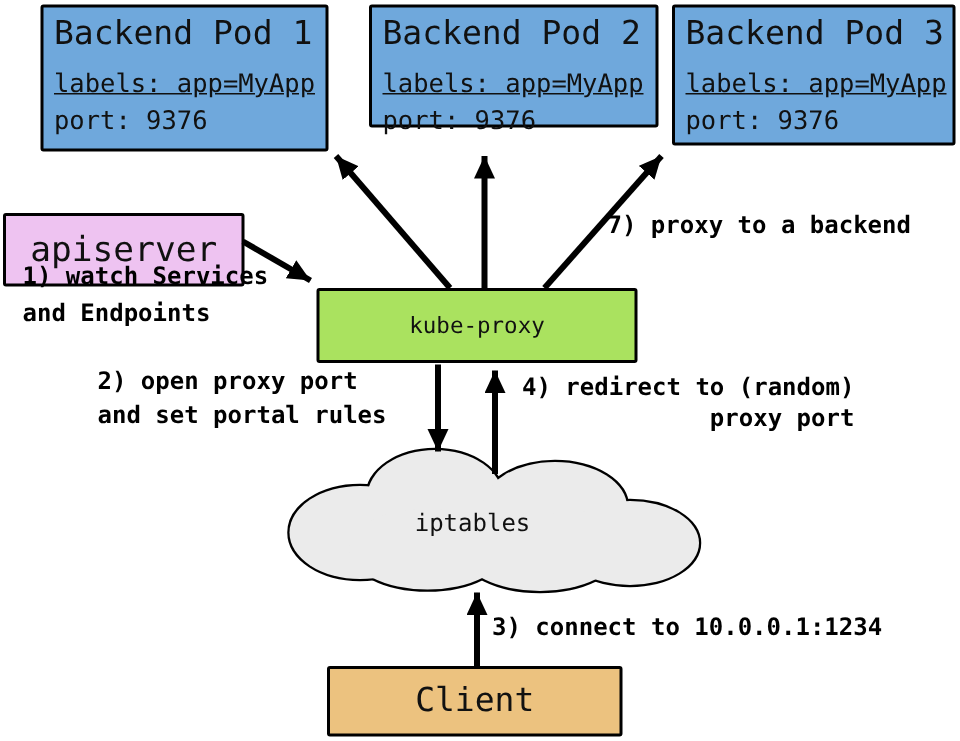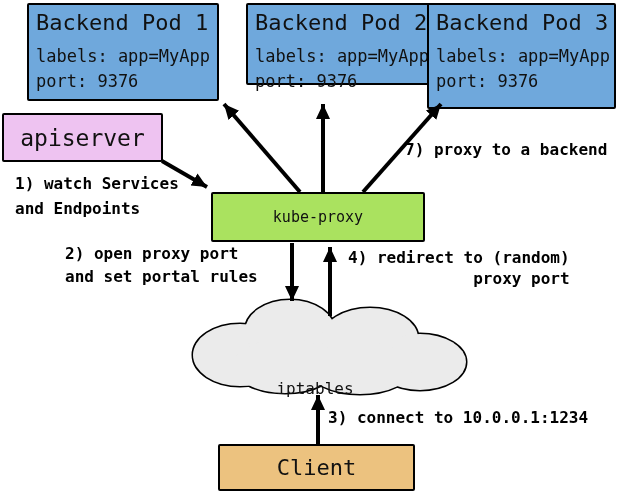--- a/index.html
+++ b/index.html
@@ -16,56 +16,56 @@
     position:relative;width:640px;height:494px;background:#ffffff;overflow:hidden;
     font-family:"DejaVu Sans Mono", monospace;color:var(--text);
   }
   .node{
     position:absolute;border:2.5px solid var(--border);border-radius:2px;
     box-sizing:border-box;
   }
   .pod{background:var(--pod-fill);padding:3px 0 0 7px;}
   .pod-title{font-size:22px;line-height:30px;white-space:nowrap;}
   .pod-line{font-size:17px;line-height:25px;white-space:nowrap;}
-  .pod-line.first{margin-top:6px;}
+  .pod-line.first{margin-top:6px;text-decoration:underline;}
   .center-label{display:flex;align-items:center;justify-content:center;}
-  .apiserver{background:var(--apiserver-fill);font-size:23px;}
+  .apiserver{background:var(--apiserver-fill);font-size:23px;margin-top:29px;}
   .kube-proxy{background:var(--kube-proxy-fill);font-size:15px;}
   .client{background:var(--client-fill);font-size:22px;justify-content:center;}
   .step{
     position:absolute;font-weight:bold;font-size:16px;line-height:22px;
     white-space:pre-line;color:#000;
   }
   #arrow-layer{position:absolute;left:0;top:0;width:640px;height:494px;pointer-events:none;}
   #arrow-layer line{stroke:#000;stroke-width:4;}
   .cloud-stroke{fill:var(--cloud-fill);stroke:#000;stroke-width:3;}
   .cloud-fill{fill:var(--cloud-fill);stroke:none;}
   .iptables-label{
     position:absolute;left:245px;top:339px;width:140px;text-align:center;
-    font-size:16px;line-height:20px;margin-top:40px;
+    font-size:16px;line-height:20px;
   }
 </style>
 </head>
 <body>
 
 <div id="canvas">
 
   <div class="node pod" style="left:27px;top:3px;width:192px;height:98px;">
     <div class="pod-title">Backend Pod 1</div>
     <div class="pod-line first">labels: app=MyApp</div>
     <div class="pod-line">port: 9376</div>
   </div>
 
   <div class="node pod" style="left:235px;top:3px;width:193px;height:82px;margin-left:11px;">
     <div class="pod-title">Backend Pod 2</div>
     <div class="pod-line first">labels: app=MyApp</div>
     <div class="pod-line">port: 9376</div>
   </div>
 
-  <div class="node pod" style="left:427px;top:3px;width:189px;height:106px;">
+  <div class="node pod" style="left:448px;top:3px;width:189px;height:94px;">
     <div class="pod-title">Backend Pod 3</div>
     <div class="pod-line first">labels: app=MyApp</div>
     <div class="pod-line">port: 9376</div>
   </div>
 
   <div class="node apiserver center-label" style="left:2px;top:113px;width:161px;height:49px;">
     <span>apiserver</span>
   </div>
 
   <div class="node kube-proxy center-label" style="left:211px;top:192px;width:214px;height:50px;">

